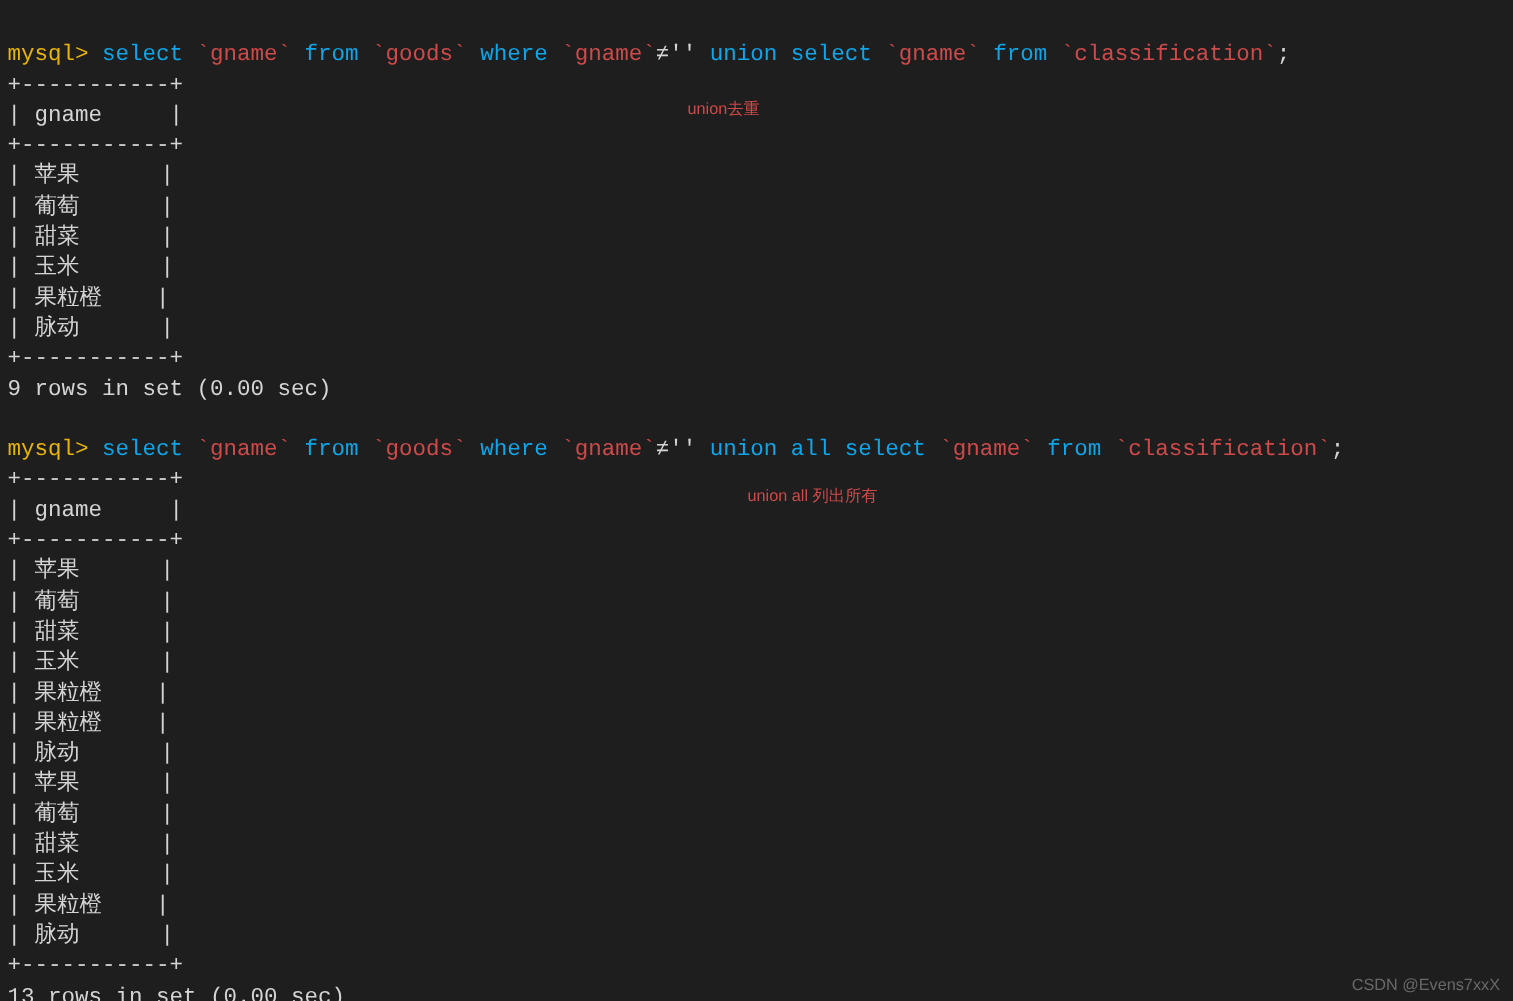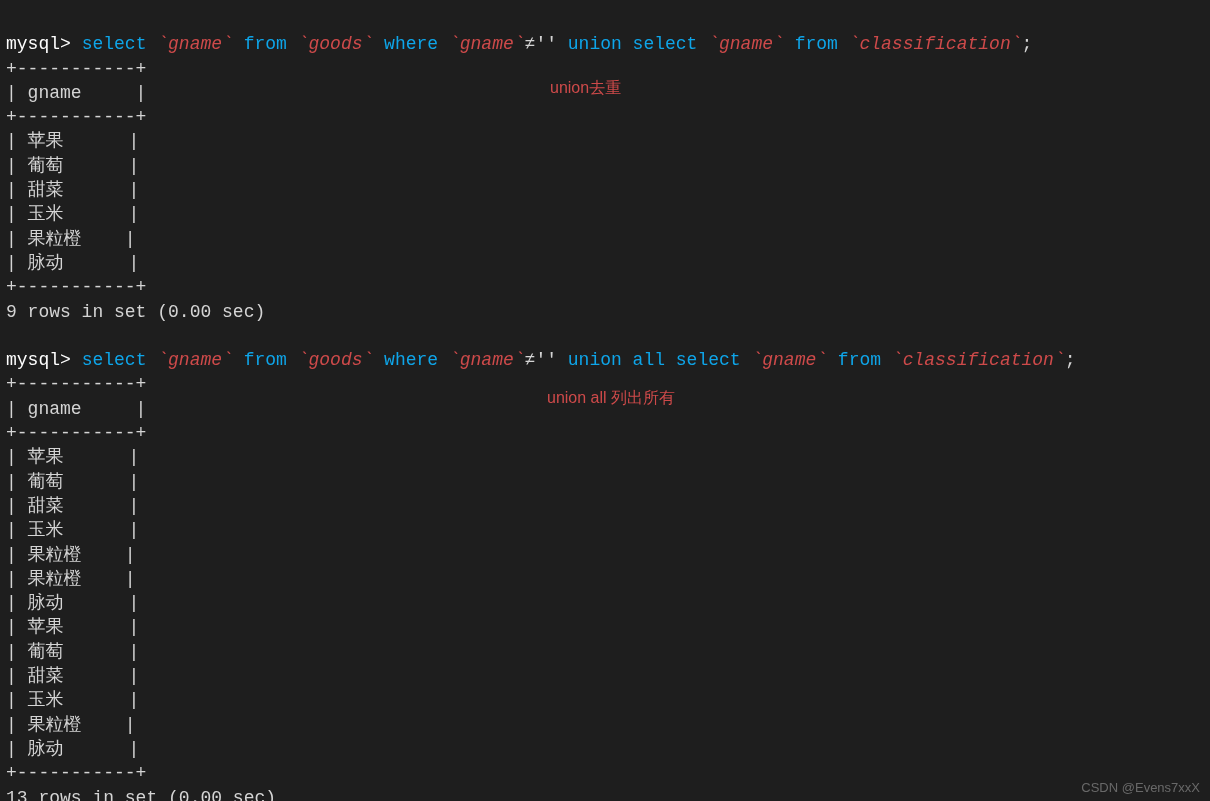--- a/index.html
+++ b/index.html
@@ -12,29 +12,29 @@
       font-size: 18px;
       color: #d4d4d4;
       position: relative;
       overflow: hidden;
     }
     .terminal {
       padding: 8px 6px;
       line-height: 1.35;
       white-space: pre;
     }
-    .prompt { color: #ffffff; }
+    .prompt { color: #eab308; }
     .keyword { color: #0ea5e9; }
-    .backtick-str { color: #ce4a4a; font-style: italic; }
+    .backtick-str { color: #ce4a4a; }
     .white { color: #d4d4d4; }
     .annotation {
       position: absolute;
       color: #ce4a4a;
       font-family: 'Microsoft YaHei', sans-serif;
-      font-size: 16px;
+      font-size: 13px;
     }
     .watermark {
       position: absolute;
       bottom: 6px;
       right: 10px;
       color: #888;
       font-family: sans-serif;
       font-size: 13px;
       opacity: 0.7;
       margin-left: 44px;
@@ -73,15 +73,15 @@
 <span>| 葡萄      |</span>
 <span>| 甜菜      |</span>
 <span>| 玉米      |</span>
 <span>| 果粒橙    |</span>
 <span>| 脉动      |</span>
 <span>+-----------+</span>
 <span>13 rows in set (0.00 sec)</span>
 </div>
 
 <div class="annotation" style="top:78px; left:550px;">union去重</div>
-<div class="annotation" style="top:388px; left:547px;">union all 列出所有</div>
+<div class="annotation" style="top:388px; left:598px;">union all 列出所有</div>
 
 <div class="watermark">CSDN @Evens7xxX</div>
 
 </body></html>

